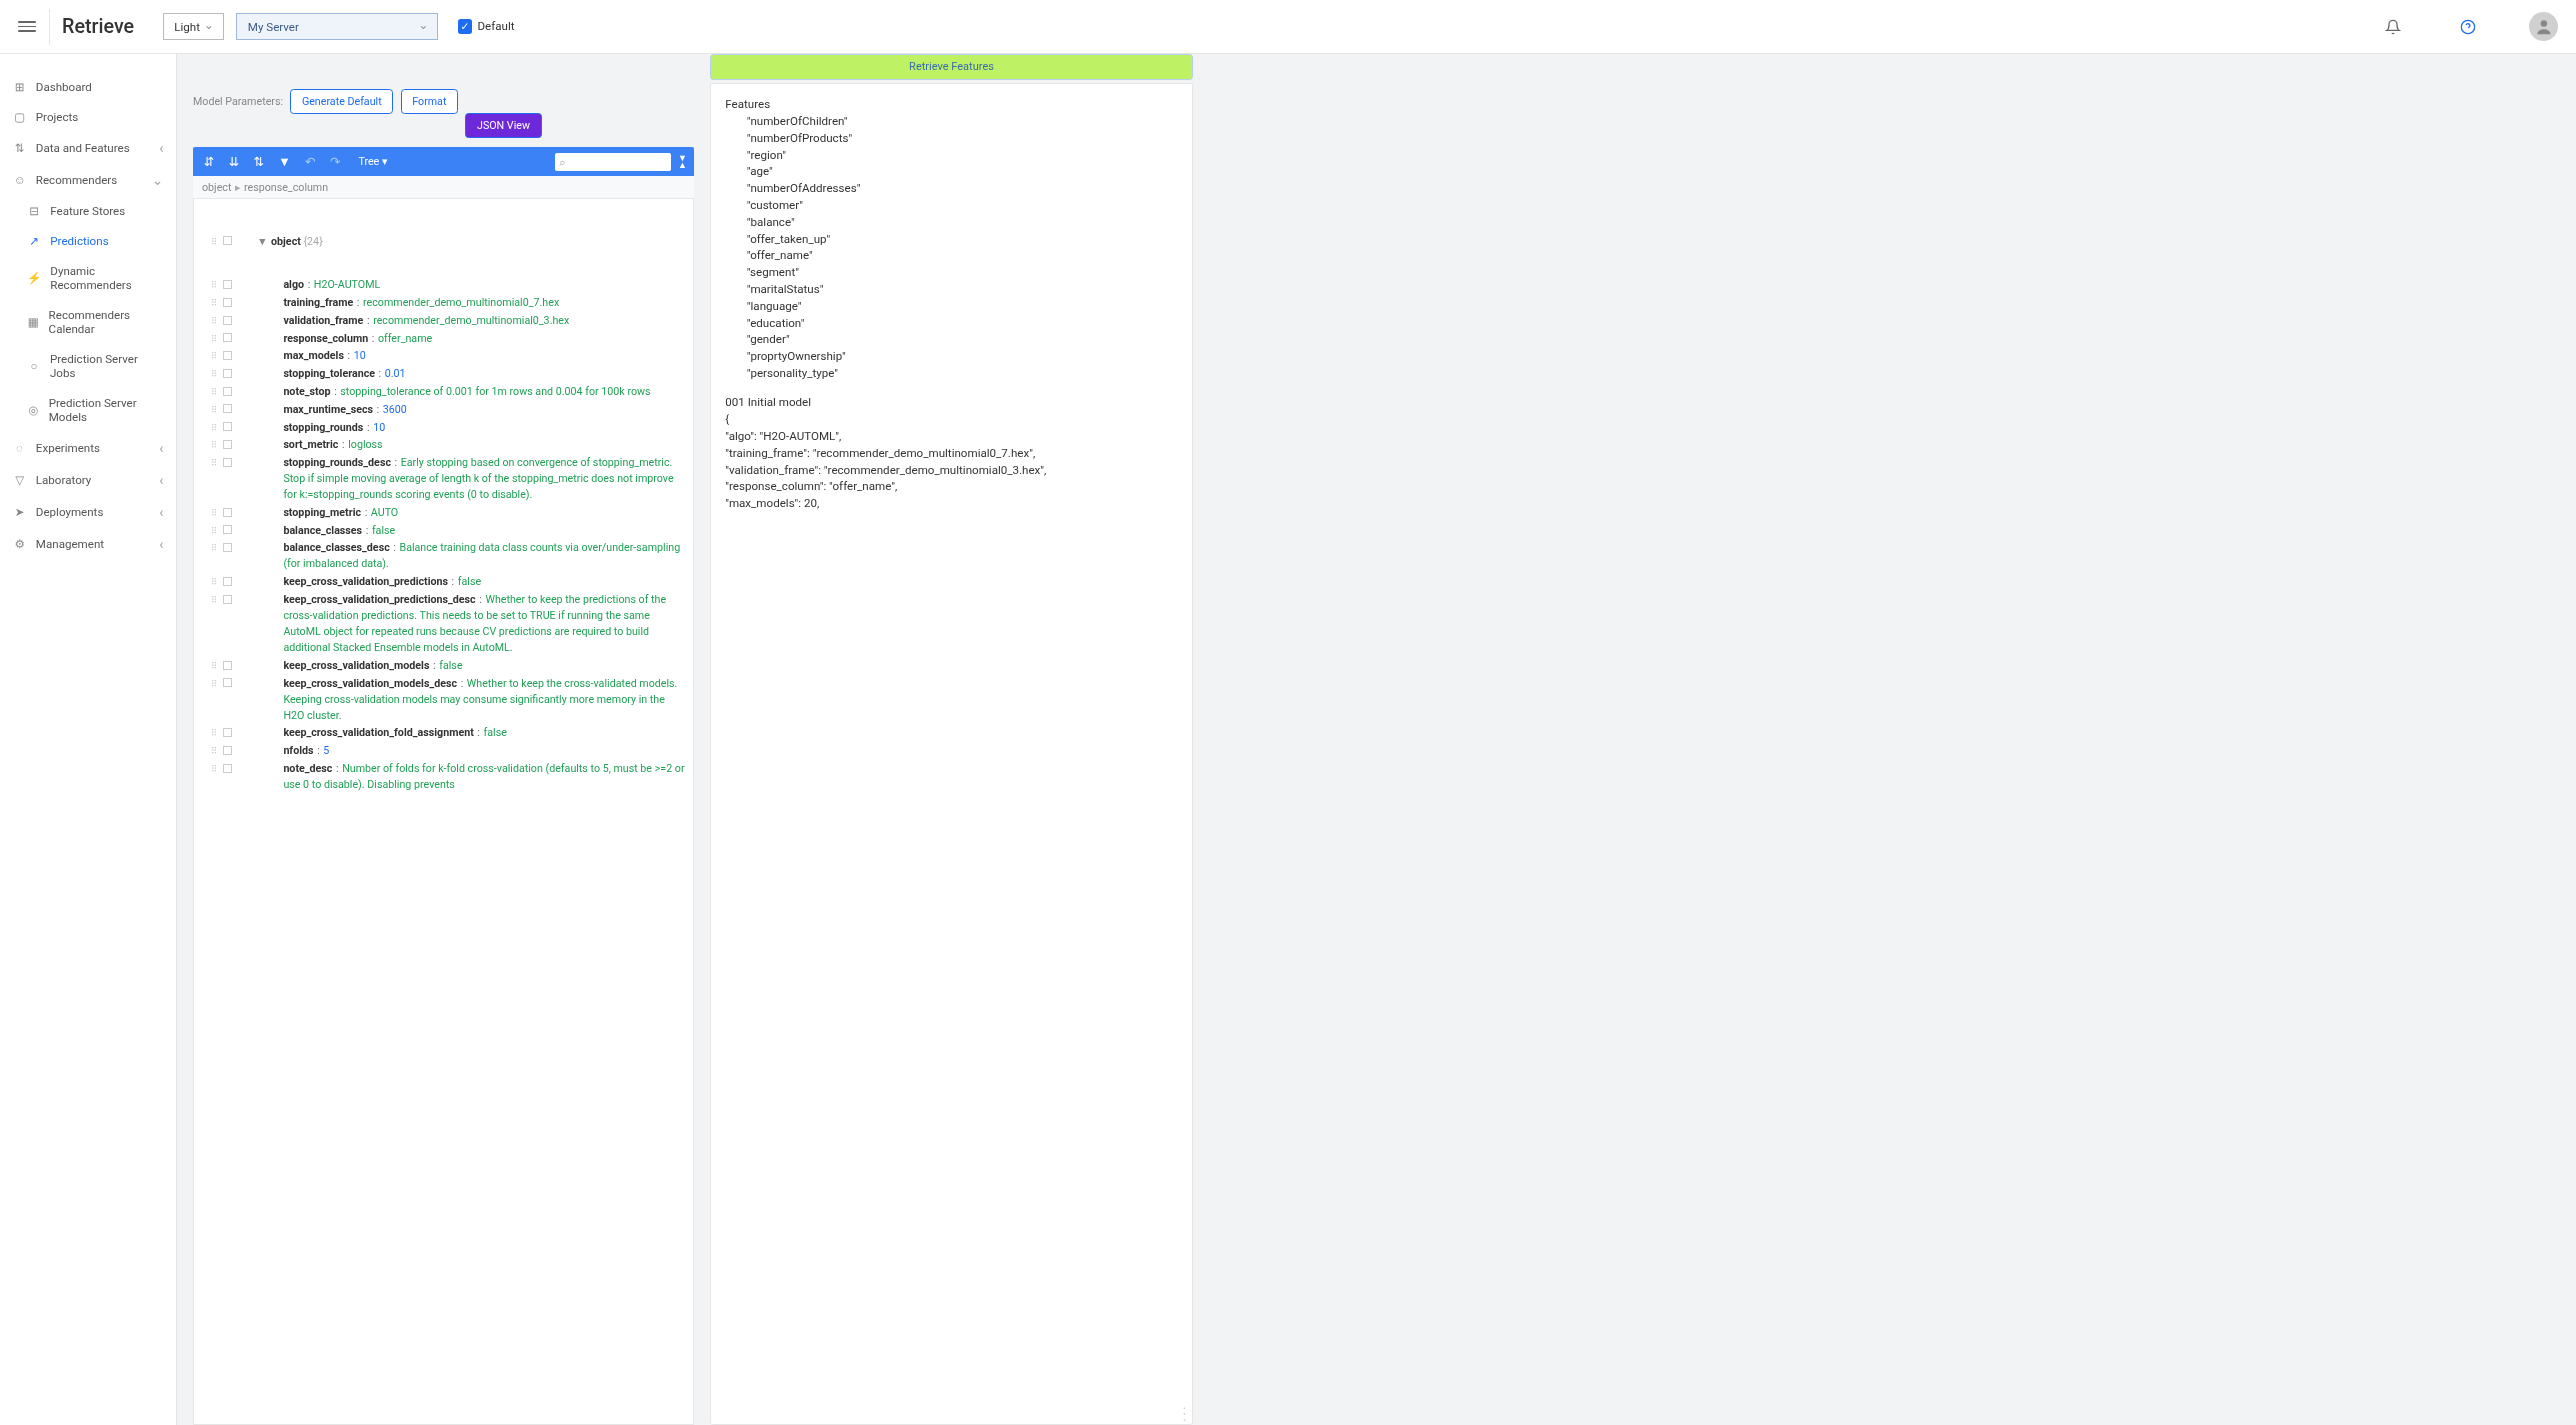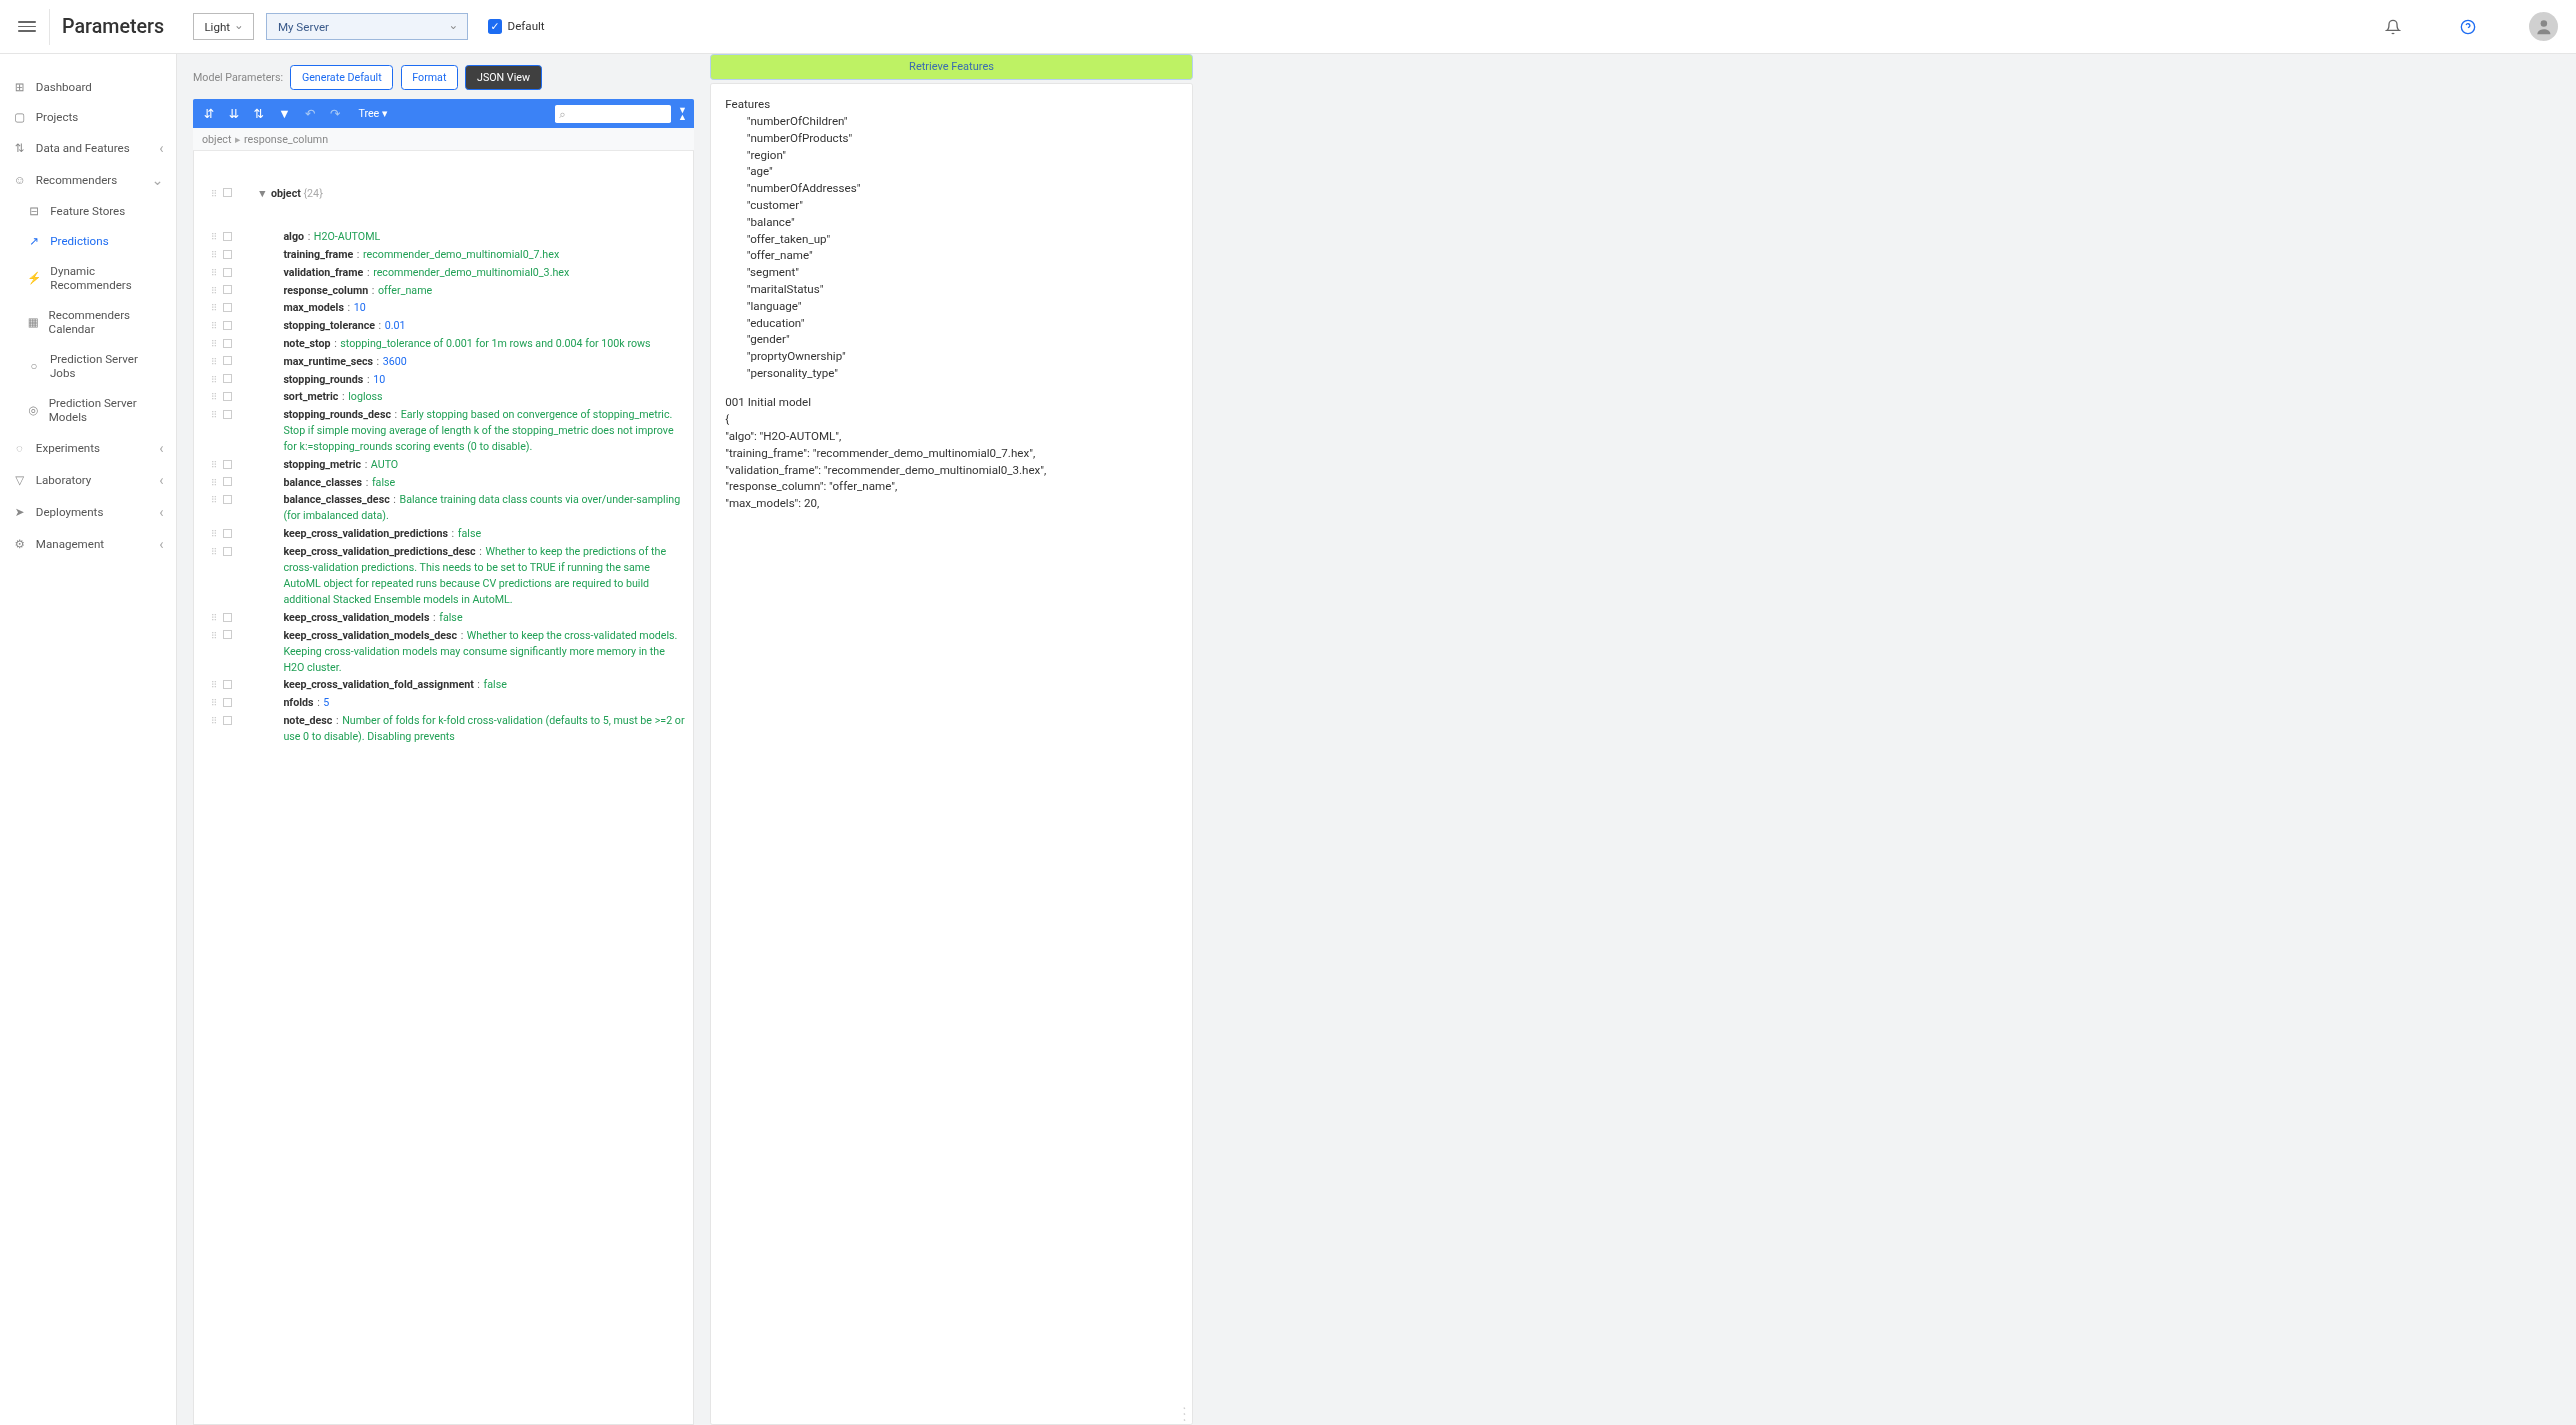--- a/index.html
+++ b/index.html
@@ -25,21 +25,21 @@
 .nav-item.active { color: #1d6cf2; }
 .nav-icon { width: 14.3px; display: flex; align-items: center; justify-content: center; color: #888; }
 .nav-item.active .nav-icon { color: #1d6cf2; }
 .chev { margin-left: auto; color: #aaa; font-size: 14.3px; }
 .main { flex: 1; background: #f2f3f4; padding: 0 16px; display: flex; gap: 16px; overflow: hidden; }
 .panel-left { width: 501px; display: flex; flex-direction: column; }
 .panel-right { flex: 1; display: flex; flex-direction: column; max-width: 483px; }
 .param-row { display: flex; align-items: center; gap: 7.2px; padding: 10.7px 0 9px 0; }
 .param-label { color: #888; font-size: 10.7px; }
 .btn { border: 0.9px solid #1d6cf2; background: #fff; color: #1d6cf2; padding: 5.4px 10.7px; border-radius: 3.6px; font-size: 10.7px; cursor: pointer; }
-.btn.primary { background: #404040; color: #fff; }
+.btn.primary { background: #6d28d9; color: #fff; margin-top: 48px; }
 .json-toolbar { background: #3b82f6; height: 29px; display: flex; align-items: center; padding: 0 7.2px; gap: 7.2px; border-radius: 1.8px 1.8px 0 0; }
 .tb-icon { color: #fff; cursor: pointer; font-size: 12.5px; padding: 1.8px 3.6px; }
 .tb-icon.dim { color: #a8c9f5; }
 .tb-mode { color: #fff; font-size: 10.7px; padding: 1.8px 7.2px; cursor: pointer; }
 .tb-search { margin-left: auto; width: 116px; height: 18px; border: none; border-radius: 1.8px; padding: 0 18px 0 5.4px; font-size: 9.8px; }
 .tb-search-wrap { position: relative; margin-left: auto; }
 .tb-search-wrap::before { content: '⌕'; position: absolute; left: 4.5px; top: 1.8px; color: #aaa; font-size: 11.6px; z-index: 1; }
 .tb-arrows { color: #fff; font-size: 9px; display: flex; flex-direction: column; line-height: 7.2px; cursor: pointer; }
 .breadcrumb-bar { background: #f8f9fa; padding: 4.5px 9px; font-size: 10.7px; color: #888; border-bottom: 0.9px solid #e8e8e8; }
 .breadcrumb-bar .sep { color: #aaa; margin: 0 3.6px; }
@@ -65,21 +65,21 @@
 </style>
 </head>
 <body>
 
 <div class="header">
   <div class="menu-icon">
       <div></div>
       <div></div>
       <div></div>
     </div>
-  <div class="brand">Parameters</div>
+  <div class="brand">Retrieve</div>
   <div class="select-box" style="width:61px;">Light</div>
   <div class="select-box active" style="width:202px;">My Server</div>
   <div class="checkbox-wrap">
     <div class="checkbox-blue">✓</div>
     <span>Default</span>
   </div>
   <div class="header-right">
     <div class="header-icon">
         <svg width="16" height="16" viewBox="0 0 24 24" fill="none" stroke="currentColor" stroke-width="2">
           <path d="M18 8a6 6 0 0 0-12 0c0 7-3 9-3 9h18s-3-2-3-9"></path>

